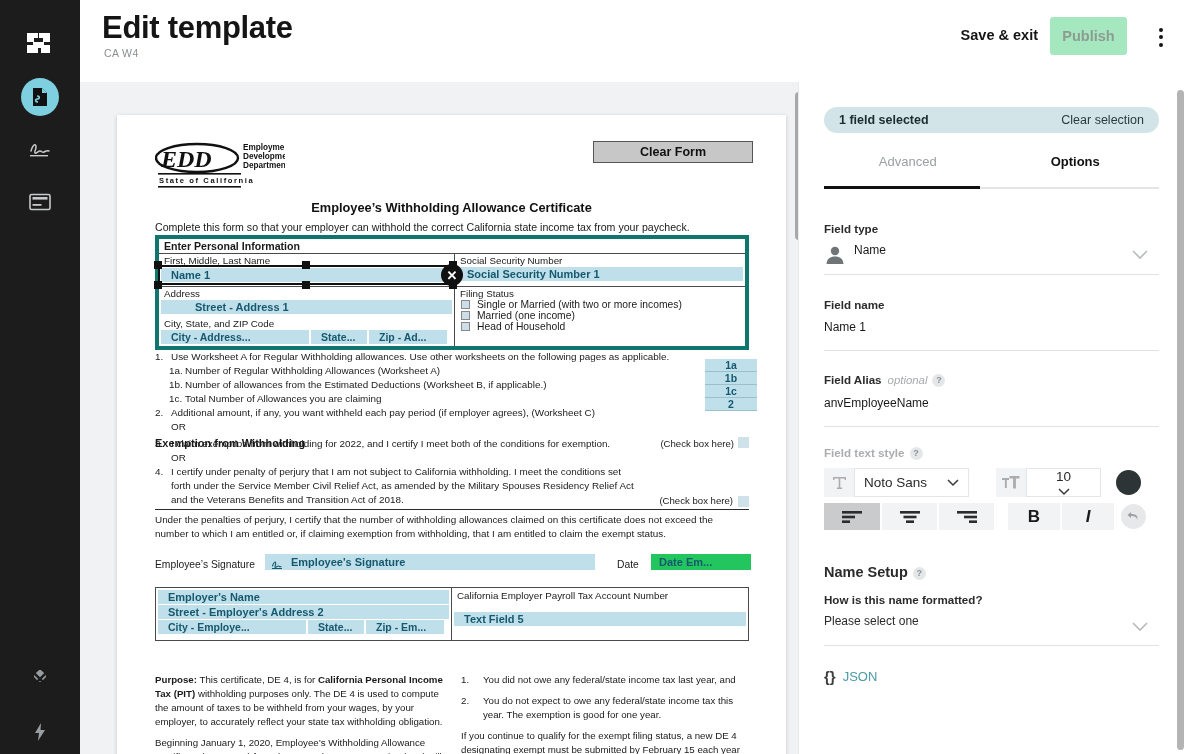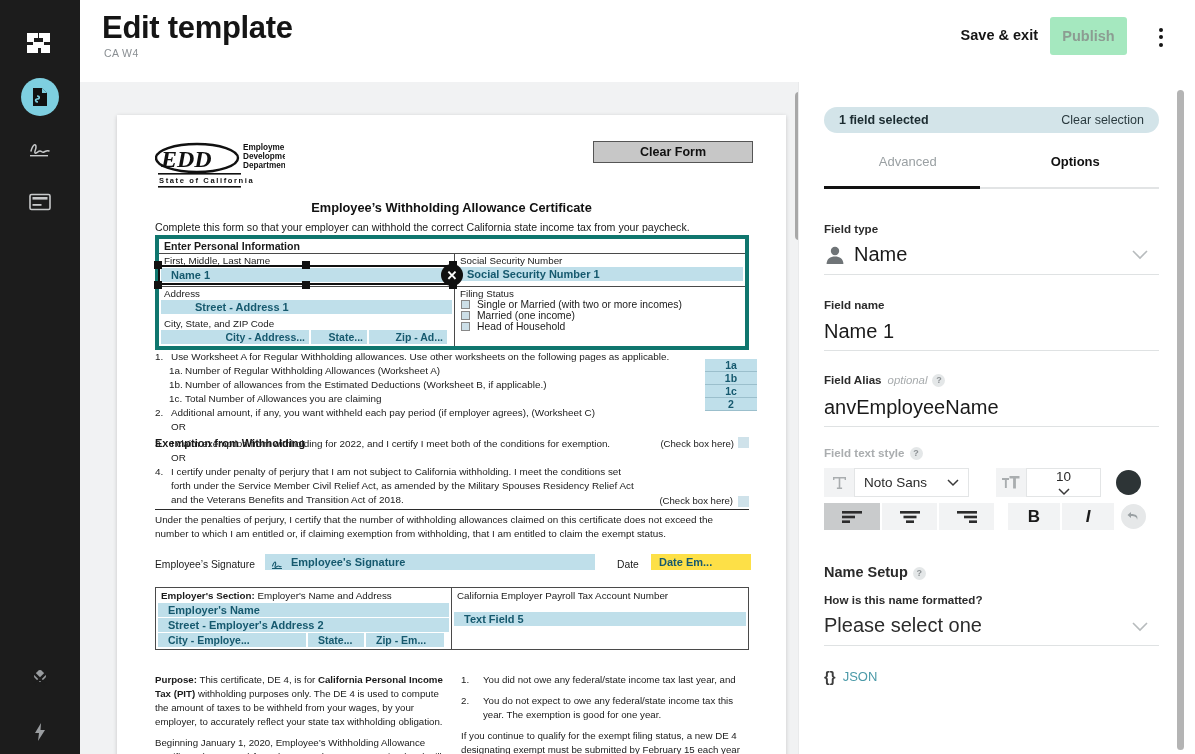--- a/index.html
+++ b/index.html
@@ -197,21 +197,21 @@
 
   .sigrow { position: absolute; left: 38px; top: 444px; width: 594px; font-size: 10.3px; }
   .sigfield {
     position: absolute; left: 110px; top: -5px; width: 330px;
     background: #bfdfea; color: #16596e; font-weight: bold; font-size: 11px;
     padding: 2px 4px 2px 26px;
   }
   .sig-ico { position: absolute; left: 116px; top: 0px; font-size: 11px; color: #16596e; }
   .datefield {
     position: absolute; left: 496px; top: -5px; width: 100px;
-    background: #fde047; color: #16596e; font-weight: bold; font-size: 11px;
+    background: #22c55e; color: #16596e; font-weight: bold; font-size: 11px;
     padding: 2px 4px 2px 8px;
   }
 
   
   .emp-table { position: absolute; left: 38px; top: 472px; width: 594px; border: 1px solid #4a4a4a; }
   .emp-row { display: flex; }
   .emp-left { width: 296px; border-right: 1px solid #4a4a4a; }
   .emp-right { flex: 1 1 auto; }
 
   
@@ -240,21 +240,21 @@
     flex: 1 1 50%; text-align: center; font-size: 13px; padding-bottom: 11px;
     cursor: pointer;
   }
   .tab.on { color: #111; font-weight: bold; }
   .tab.off { color: #9aa0a3; }
   .tab-rule { position: absolute; left: 26px; top: 105px; width: 335px; height: 2px; background: #e2e4e5; }
   .tab-ind { position: absolute; left: 26px; top: 104px; width: 156px; height: 3px; background: #111; }
 
   .lbl { position: absolute; font-size: 11.6px; font-weight: bold; color: #2b2b2b; }
   .lbl.dim { color: #aaadaf; }
-  .val { position: absolute; font-size: 20px; color: #1a1a1a; }
+  .val { position: absolute; font-size: 12px; color: #1a1a1a; }
   .underline { position: absolute; height: 1px; background: #dfe2e3; }
   .chev {
     position: absolute; width: 14px; height: 14px;
   }
   .chev svg { display: block; }
   .qmark {
     display: inline-block; width: 13px; height: 13px; border-radius: 50%;
     background: #e4e7e8; color: #8c9194; font-size: 9px; font-weight: bold;
     text-align: center; line-height: 13px; vertical-align: 1px; margin-left: 5px;
   }
@@ -422,21 +422,21 @@
                     <div class="pi-lbl">Social Security Number</div>
                     <div class="fld" style="margin:1px 2px 4px 2px;">Social Security Number 1</div>
                   </div>
                 </div>
                 <div class="sep-line"></div>
                 <div class="pi-row">
                   <div class="pi-left">
                     <div class="pi-lbl">Address</div>
                     <div class="fld" style="margin:1px 2px 3px 2px;padding-left:34px;">Street - Address 1</div>
                     <div class="pi-lbl">City, State, and ZIP Code</div>
-                    <div class="fld-row" style="margin:1px 2px 2px 2px; gap:2px;text-align:right;">
+                    <div class="fld-row" style="margin:1px 2px 2px 2px; gap:2px;">
                       <div class="fld small" style="width:148px">City - Address...</div>
                       <div class="fld small" style="width:56px">State...</div>
                       <div class="fld small" style="width:78px">Zip - Ad...</div>
                     </div>
                   </div>
                   <div class="pi-right">
                     <div class="pi-lbl">Filing Status</div>
                     <div class="fs-item">
                       <span class="cbox"></span><span>Single or Married (with two or more incomes)</span>
                     </div>
@@ -519,23 +519,20 @@
                     <rect x="1" y="9" width="10" height="1" fill="#16596e"></rect>
                   </svg>
                 </span>
                 <span style="position:absolute; left:462px;">Date</span>
                 <span class="datefield">Date Em...</span>
               </div>
 
               <div class="emp-table">
                 <div class="emp-row">
                   <div class="emp-left">
-                    <div class="pi-lbl" style="padding-top:2px;">
-                      <b>Employer's Section:</b><span> Employer's Name and Address</span>
-                    </div>
                     <div class="fld" style="margin:2px 2px 1px 2px;">Employer's Name</div>
                     <div class="fld" style="margin:0 2px 1px 2px;">Street - Employer's Address 2</div>
                     <div class="fld-row" style="margin:0 2px 2px 2px; gap:2px;">
                       <div class="fld small" style="width:148px">City - Employe...</div>
                       <div class="fld small" style="width:56px">State...</div>
                       <div class="fld small" style="width:78px">Zip - Em...</div>
                     </div>
                   </div>
                   <div class="emp-right">
                     <div class="pi-lbl" style="padding-top:2px;">California Employer Payroll Tax Account Number</div>

